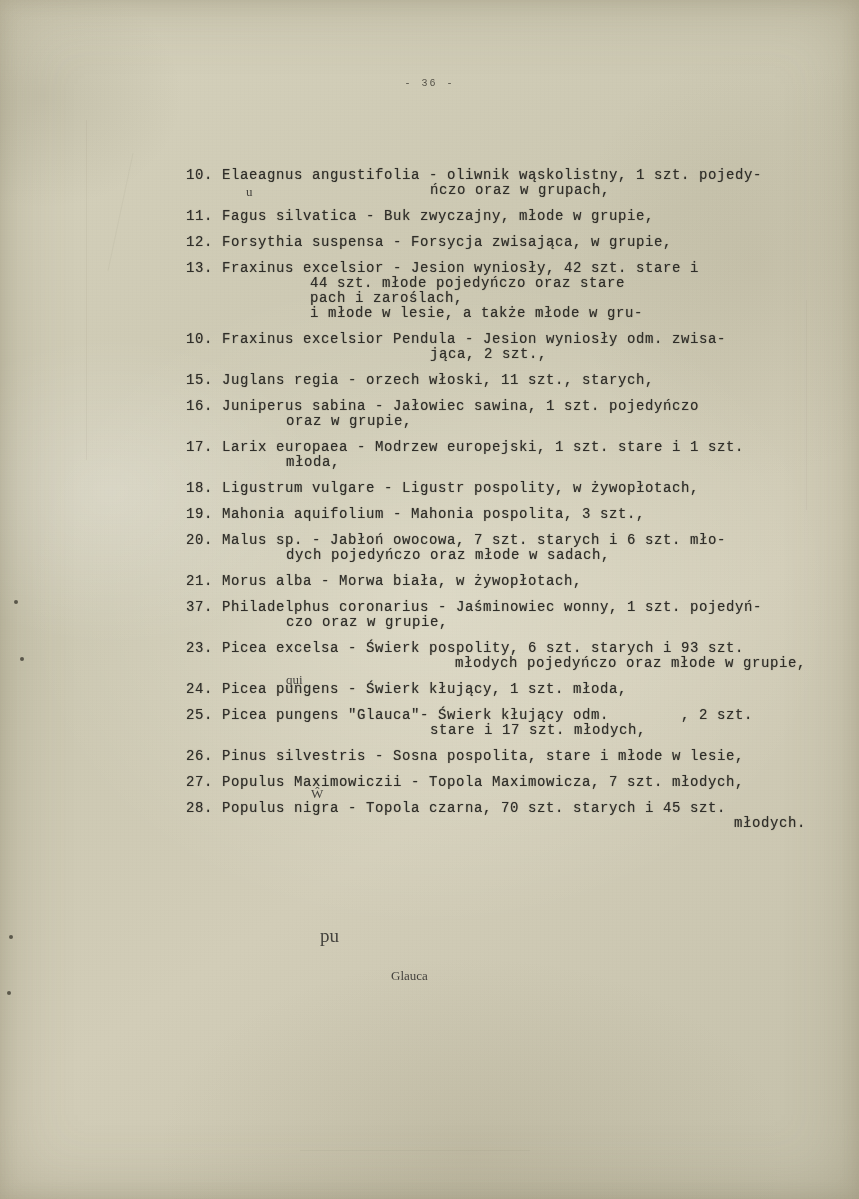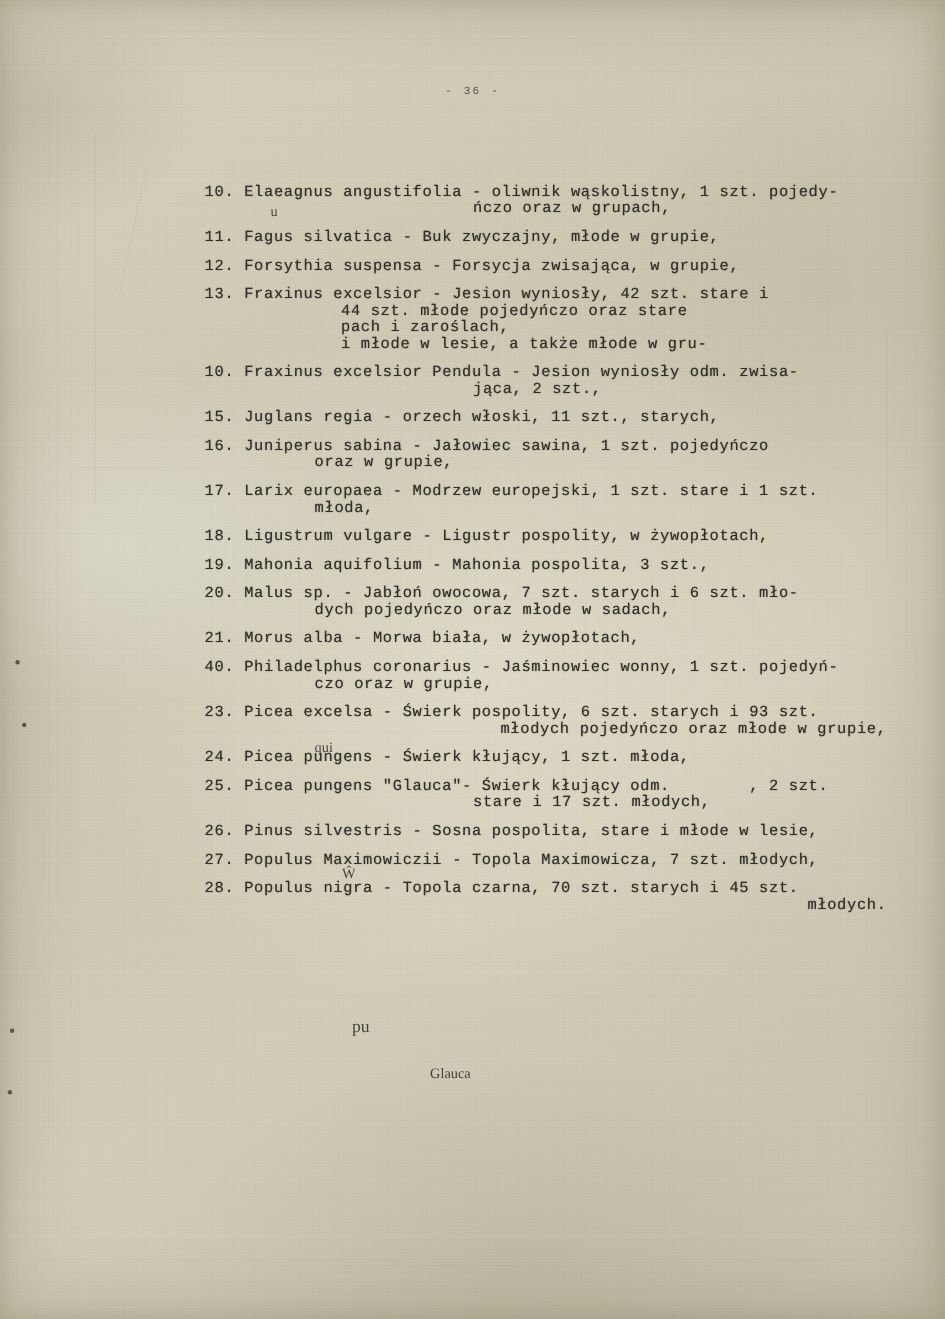--- a/index.html
+++ b/index.html
@@ -174,21 +174,21 @@
         <span class="line">19. Mahonia aquifolium - Mahonia pospolita, 3 szt.,</span>
       </div>
       <div class="entry">
         <span class="line">20. Malus sp. - Jabłoń owocowa, 7 szt. starych i 6 szt. mło-</span>
         <span class="line ind4">dych pojedyńczo oraz młode w sadach,</span>
       </div>
       <div class="entry">
         <span class="line">21. Morus alba - Morwa biała, w żywopłotach,</span>
       </div>
       <div class="entry">
-        <span class="line">40. Philadelphus coronarius - Jaśminowiec wonny, 1 szt. pojedyń-</span>
+        <span class="line">37. Philadelphus coronarius - Jaśminowiec wonny, 1 szt. pojedyń-</span>
         <span class="line ind4">czo oraz w grupie,</span>
       </div>
       <div class="entry">
         <span class="line">23. Picea excelsa - Świerk pospolity, 6 szt. starych i 93 szt.</span>
         <span class="line ind1">młodych pojedyńczo oraz młode w grupie,</span>
       </div>
       <div class="entry">
         <span class="line">24. Picea pungens - Świerk kłujący, 1 szt. młoda,</span>
       </div>
       <div class="entry">
@@ -204,18 +204,18 @@
       <div class="entry">
         <span class="line">28. Populus nigra - Topola czarna, 70 szt. starych i 45 szt.</span>
         <span class="line ind1">młodych.</span>
       </div>
     </div>
 
   <div id="annot-root">
       <div class="annot" style="left: 246px; top: 184px; font-size: 13px; transform: rotate(0deg);">u</div>
       <div class="annot" style="left: 286px; top: 672px; font-size: 13px; transform: rotate(0deg);">qui</div>
       <div class="annot" style="left: 311px; top: 786px; font-size: 13px; transform: rotate(0deg);">Ŵ</div>
-      <div class="annot" style="left: 320px; top: 925px; font-size: 16px; transform: rotate(0deg);">pu</div>
+      <div class="annot" style="left: 320px; top: 925px; font-size: 19px; transform: rotate(0deg);">pu</div>
       <div class="annot" style="left: 391px; top: 968px; font-size: 13px; transform: rotate(0deg);">Glauca</div>
     </div>
 
   <div class="edge-shade"></div>
 </div>
 
 </body></html>

